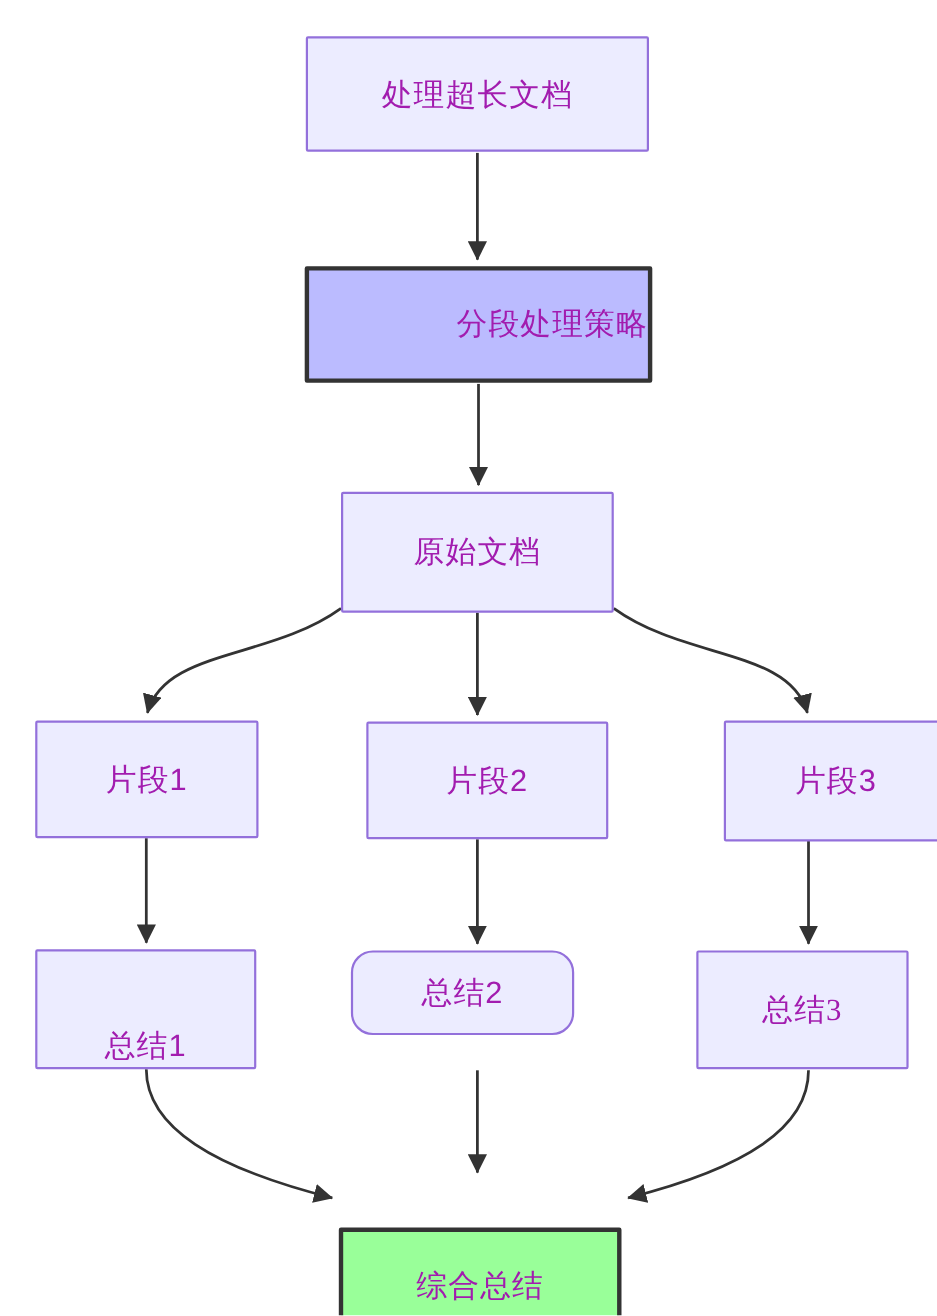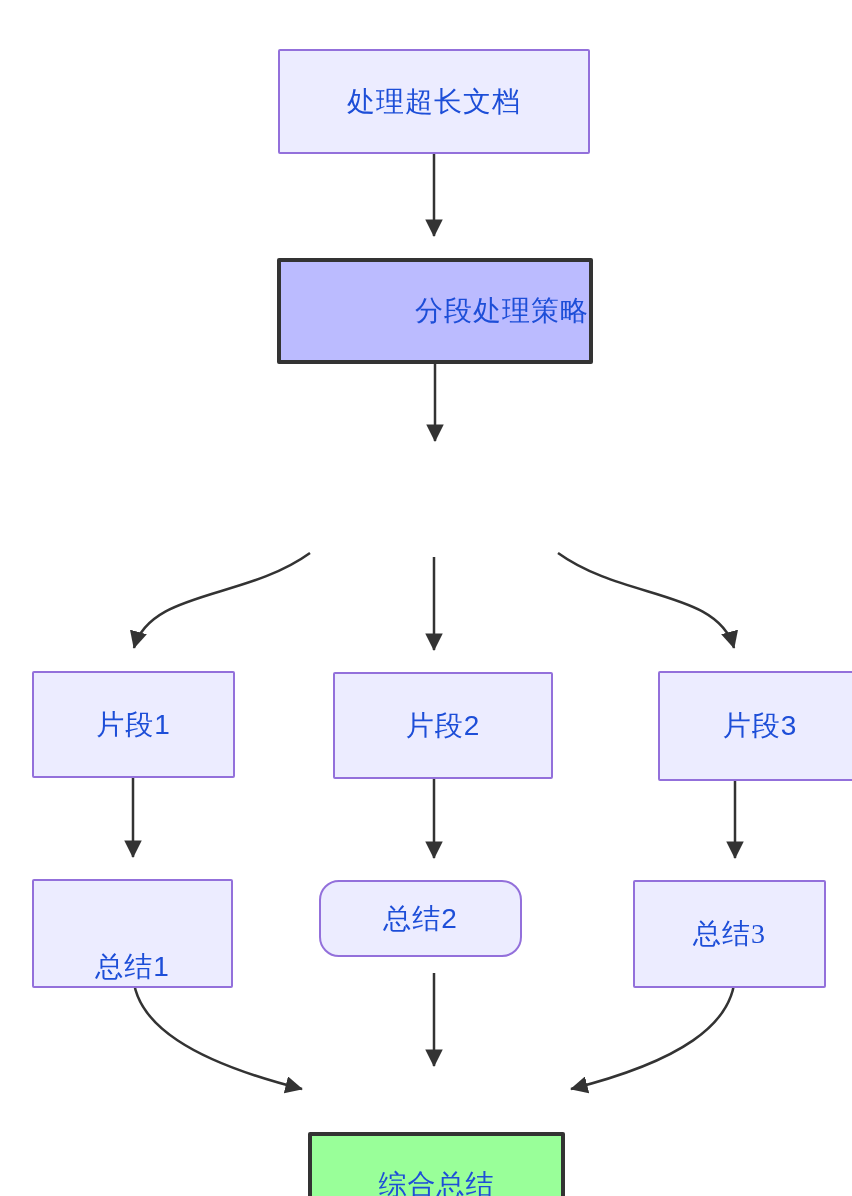--- a/index.html
+++ b/index.html
@@ -28,24 +28,23 @@
     stroke-width: 2.5;
   }
   .node {
     position: absolute;
     box-sizing: border-box;
     display: flex;
     align-items: center;
     justify-content: center;
     text-align: center;
     font-size: 28px;
-    color: #1d4ed8;
+    color: #a21caf;
     letter-spacing: 1px;
     border-radius: 2px;
-    margin-top: 16px;
   }
   .node-light {
     background: #ECECFF;
     border: 2px solid #9370DB;
   }
   .node-purple {
     background: #BBBBFF;
     border: 4px solid #333333;
   }
   .node-green {
@@ -89,20 +88,23 @@
   </svg>
 
   <div class="node node-light" style="left:278px; top:33px; width:312px; height:105px;">
     <span>处理超长文档</span>
   </div>
 
   <div class="node node-purple" style="left:277px; top:242px; width:316px; height:106px;justify-content:flex-end;">
     <span>分段处理策略</span>
   </div>
 
+  <div class="node node-light" style="left:310px; top:447px; width:248px; height:110px;">
+    <span>原始文档</span>
+  </div>
 
   <div class="node node-light" style="left:32px; top:655px; width:203px; height:107px;">
     <span>片段1</span>
   </div>
 
   <div class="node node-light" style="left:333px; top:656px; width:220px; height:107px;">
     <span>片段2</span>
   </div>
 
   <div class="node node-light" style="left:658px; top:655px; width:204px; height:110px;">

